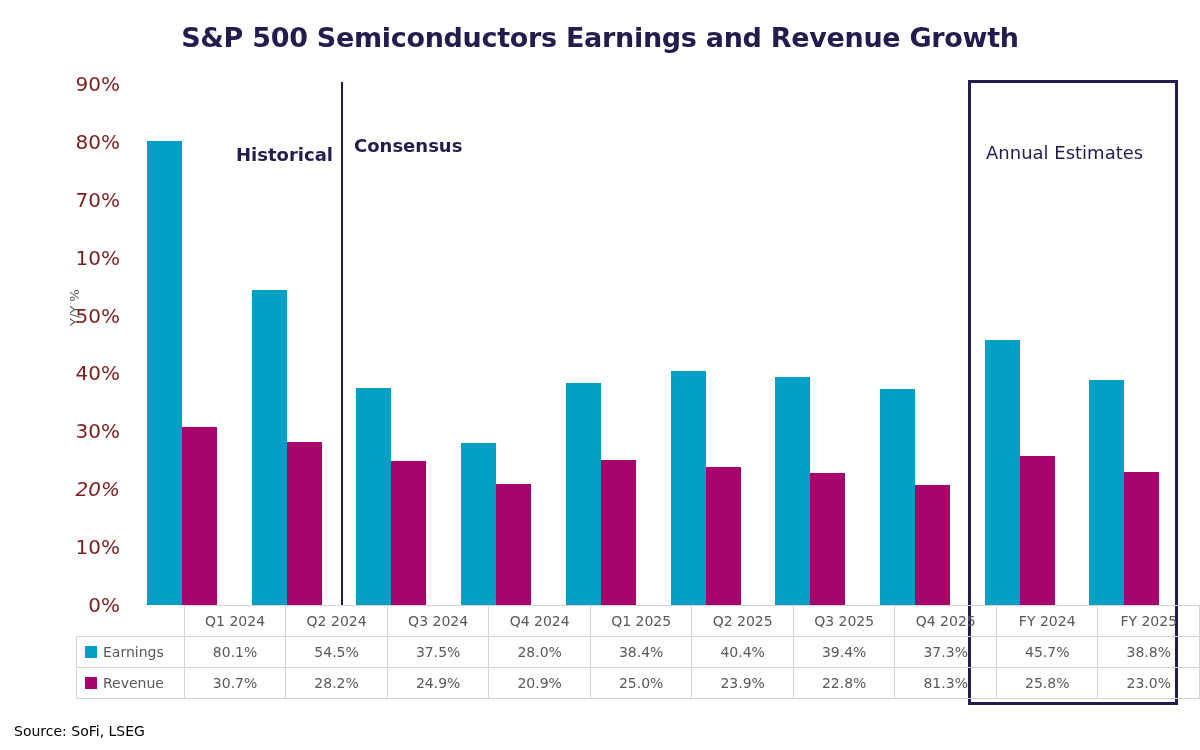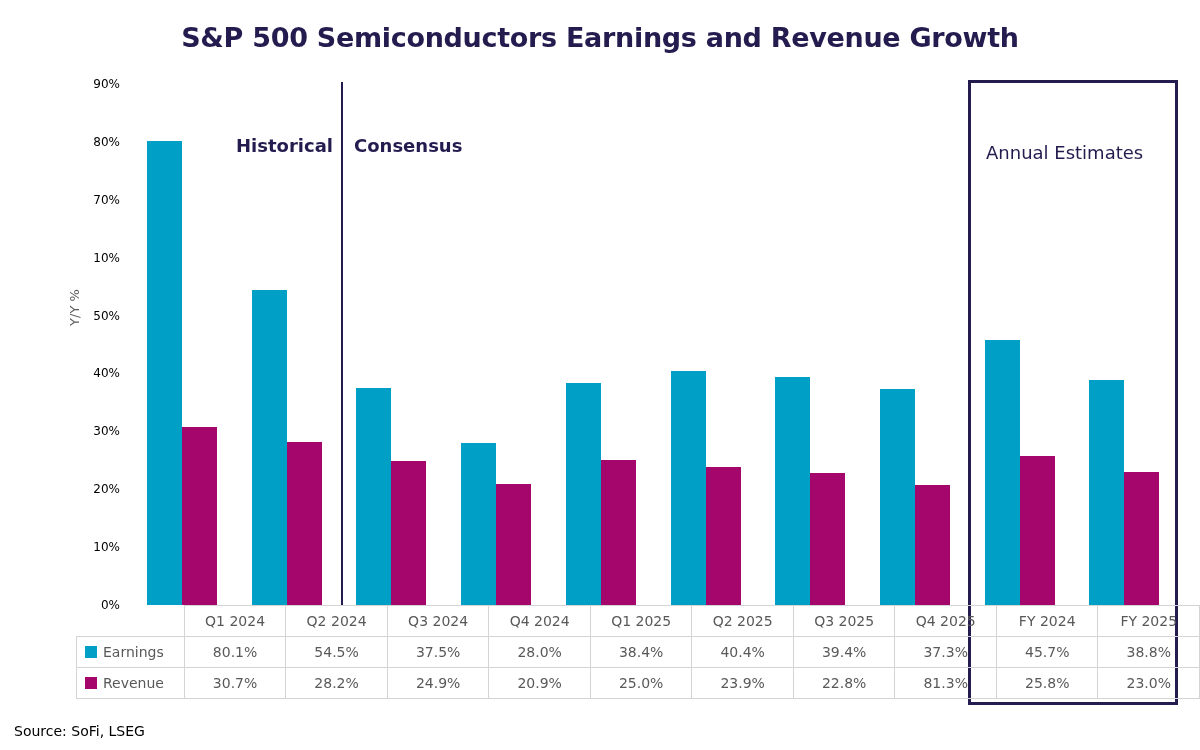--- a/index.html
+++ b/index.html
@@ -38,22 +38,22 @@
     transform-origin: 50% 50%;
     text-align: center;
     font-size: 13px;
     color: #59595b;
   }
   .y-tick {
     position: absolute;
     left: 58px;
     width: 62px;
     text-align: right;
-    font-size: 12px;
-    color: #000000;
+    font-size: 20px;
+    color: #7f1d1d;
     transform: translateY(-50%);
   }
 
   
   #plot-area {
     position: absolute;
     left: 131px;
     top: 84px;
     width: 1047px;
     height: 521px;
@@ -81,21 +81,21 @@
     background: #241c4f;
   }
   .section-label {
     position: absolute;
     top: 135px;
     font-size: 18px;
     font-weight: bold;
     color: #241c4f;
     white-space: nowrap;
   }
-  #label-historical { left: 236px; }
+  #label-historical { left: 236px; margin-top: 9px; }
   #label-consensus  { left: 354px; }
 
   
   #annual-estimates-box {
     position: absolute;
     left: 968px;
     top: 80px;
     width: 210px;
     height: 625px;
     border: 3px solid #241c4f;
@@ -165,21 +165,21 @@
 <body>
 
 <div id="chart-root">
 
   <div id="chart-title">S&amp;P 500 Semiconductors Earnings and Revenue Growth</div>
 
   <div id="y-axis-title">Y/Y %</div>
   <div id="y-ticks">
       <div class="y-tick" style="top: 605px;">0%</div>
       <div class="y-tick" style="top: 547.111px;">10%</div>
-      <div class="y-tick" style="top: 489.222px;">20%</div>
+      <div class="y-tick" style="top: 489.222px; font-style: italic;">20%</div>
       <div class="y-tick" style="top: 431.333px;">30%</div>
       <div class="y-tick" style="top: 373.444px;">40%</div>
       <div class="y-tick" style="top: 315.556px;">50%</div>
       <div class="y-tick" style="top: 257.667px;">10%</div>
       <div class="y-tick" style="top: 199.778px;">70%</div>
       <div class="y-tick" style="top: 141.889px;">80%</div>
       <div class="y-tick" style="top: 84px;">90%</div>
     </div>
 
   <div id="plot-area">

